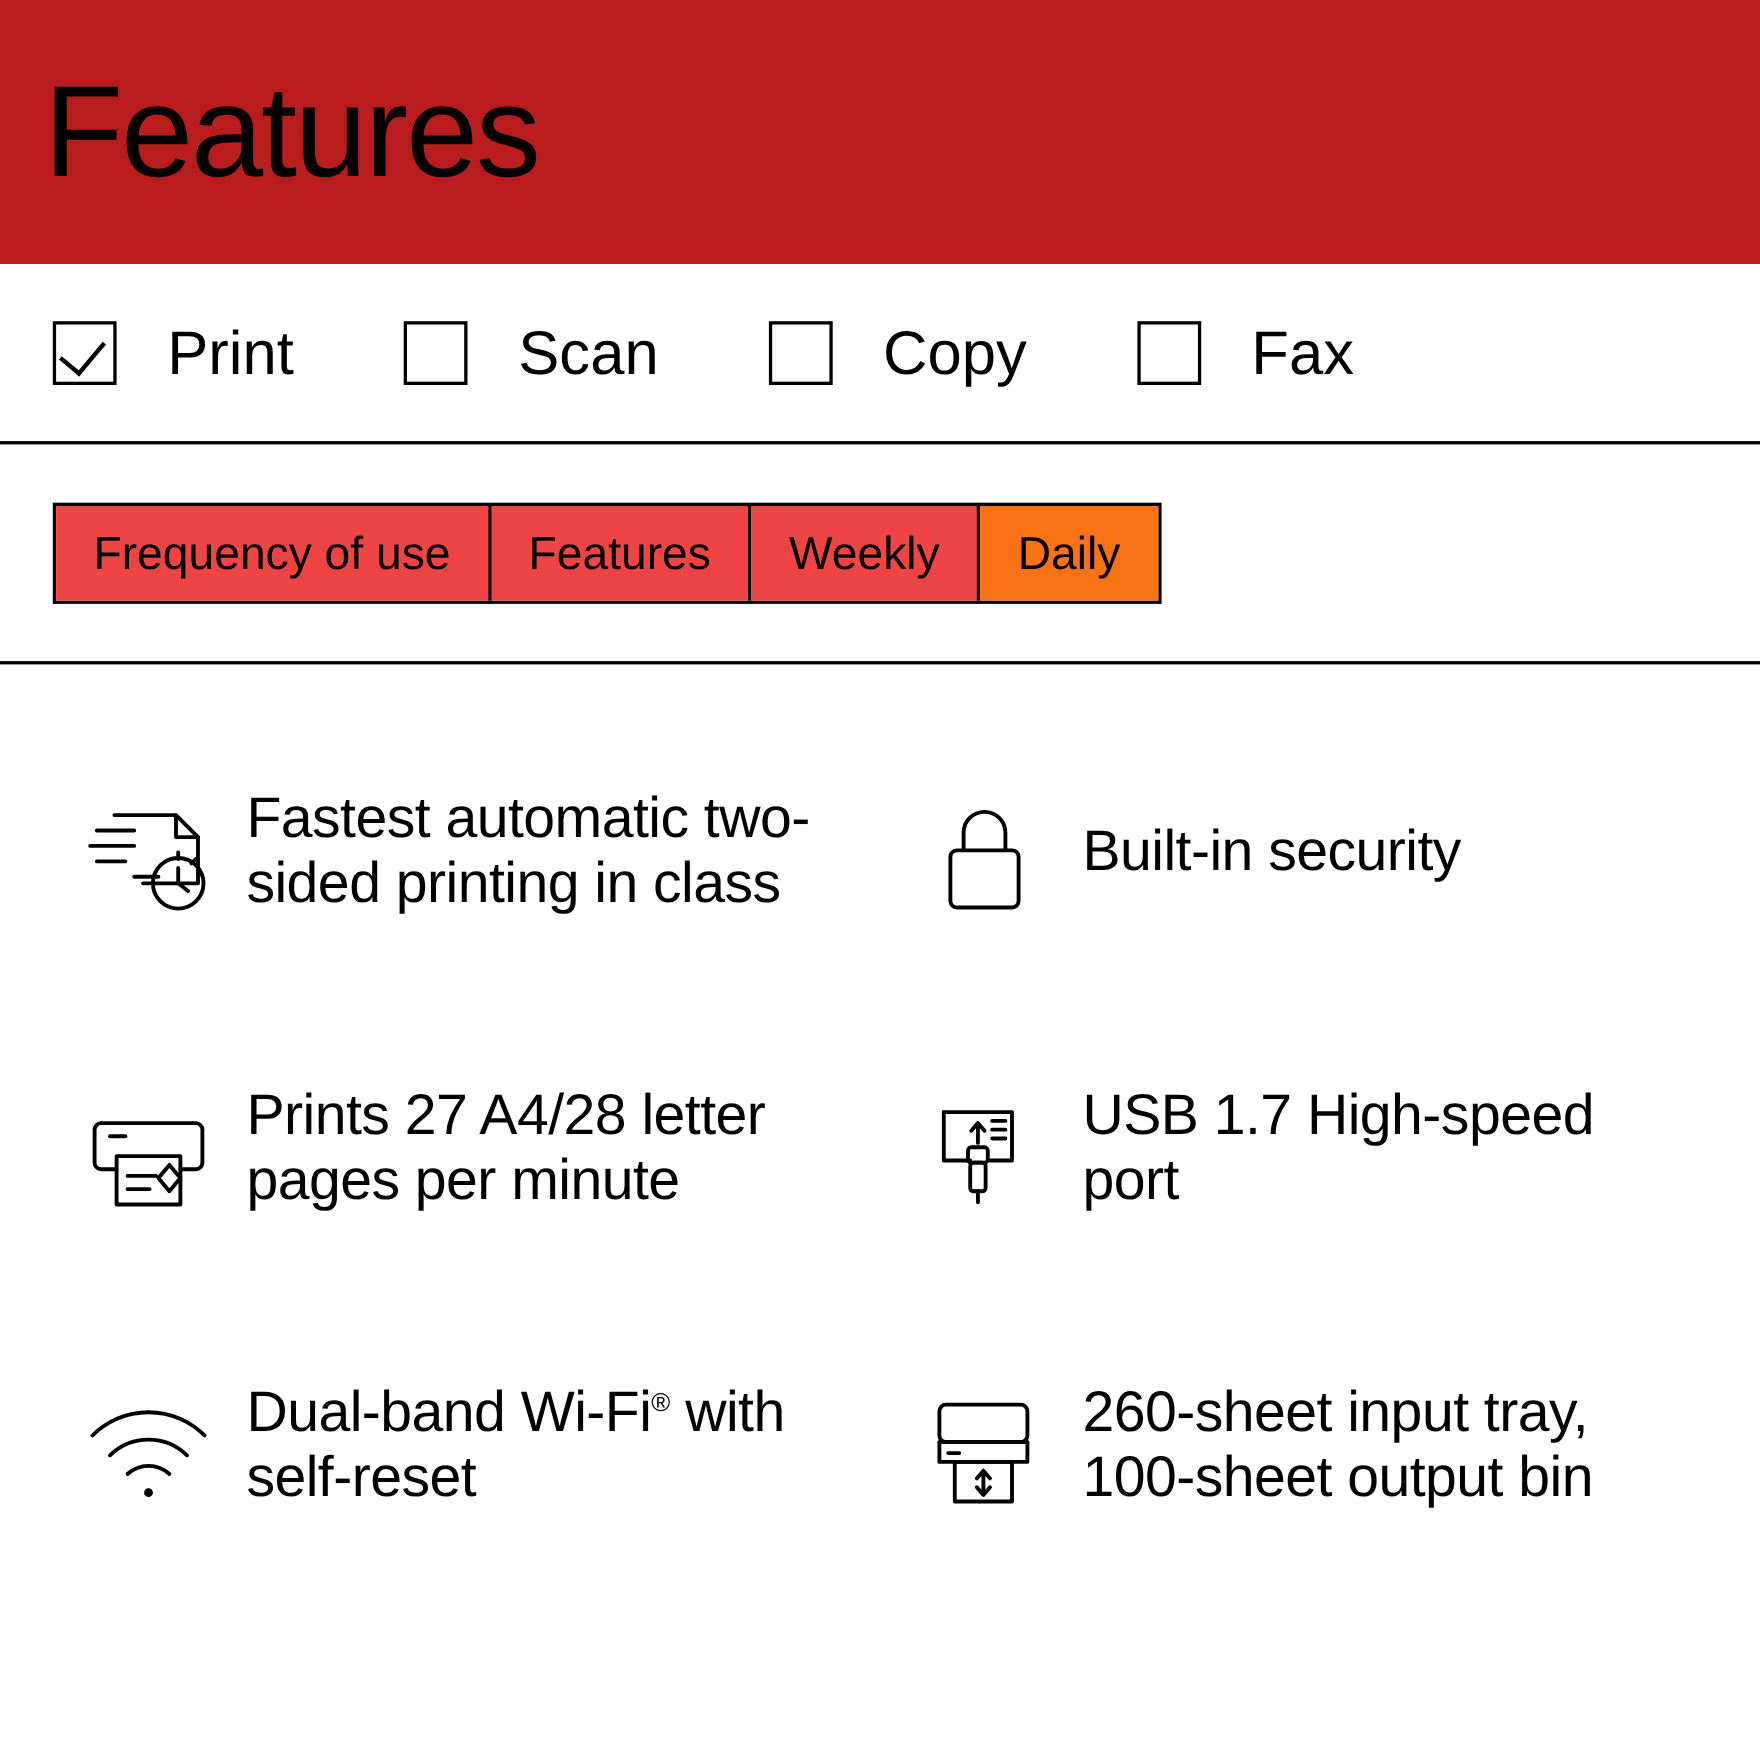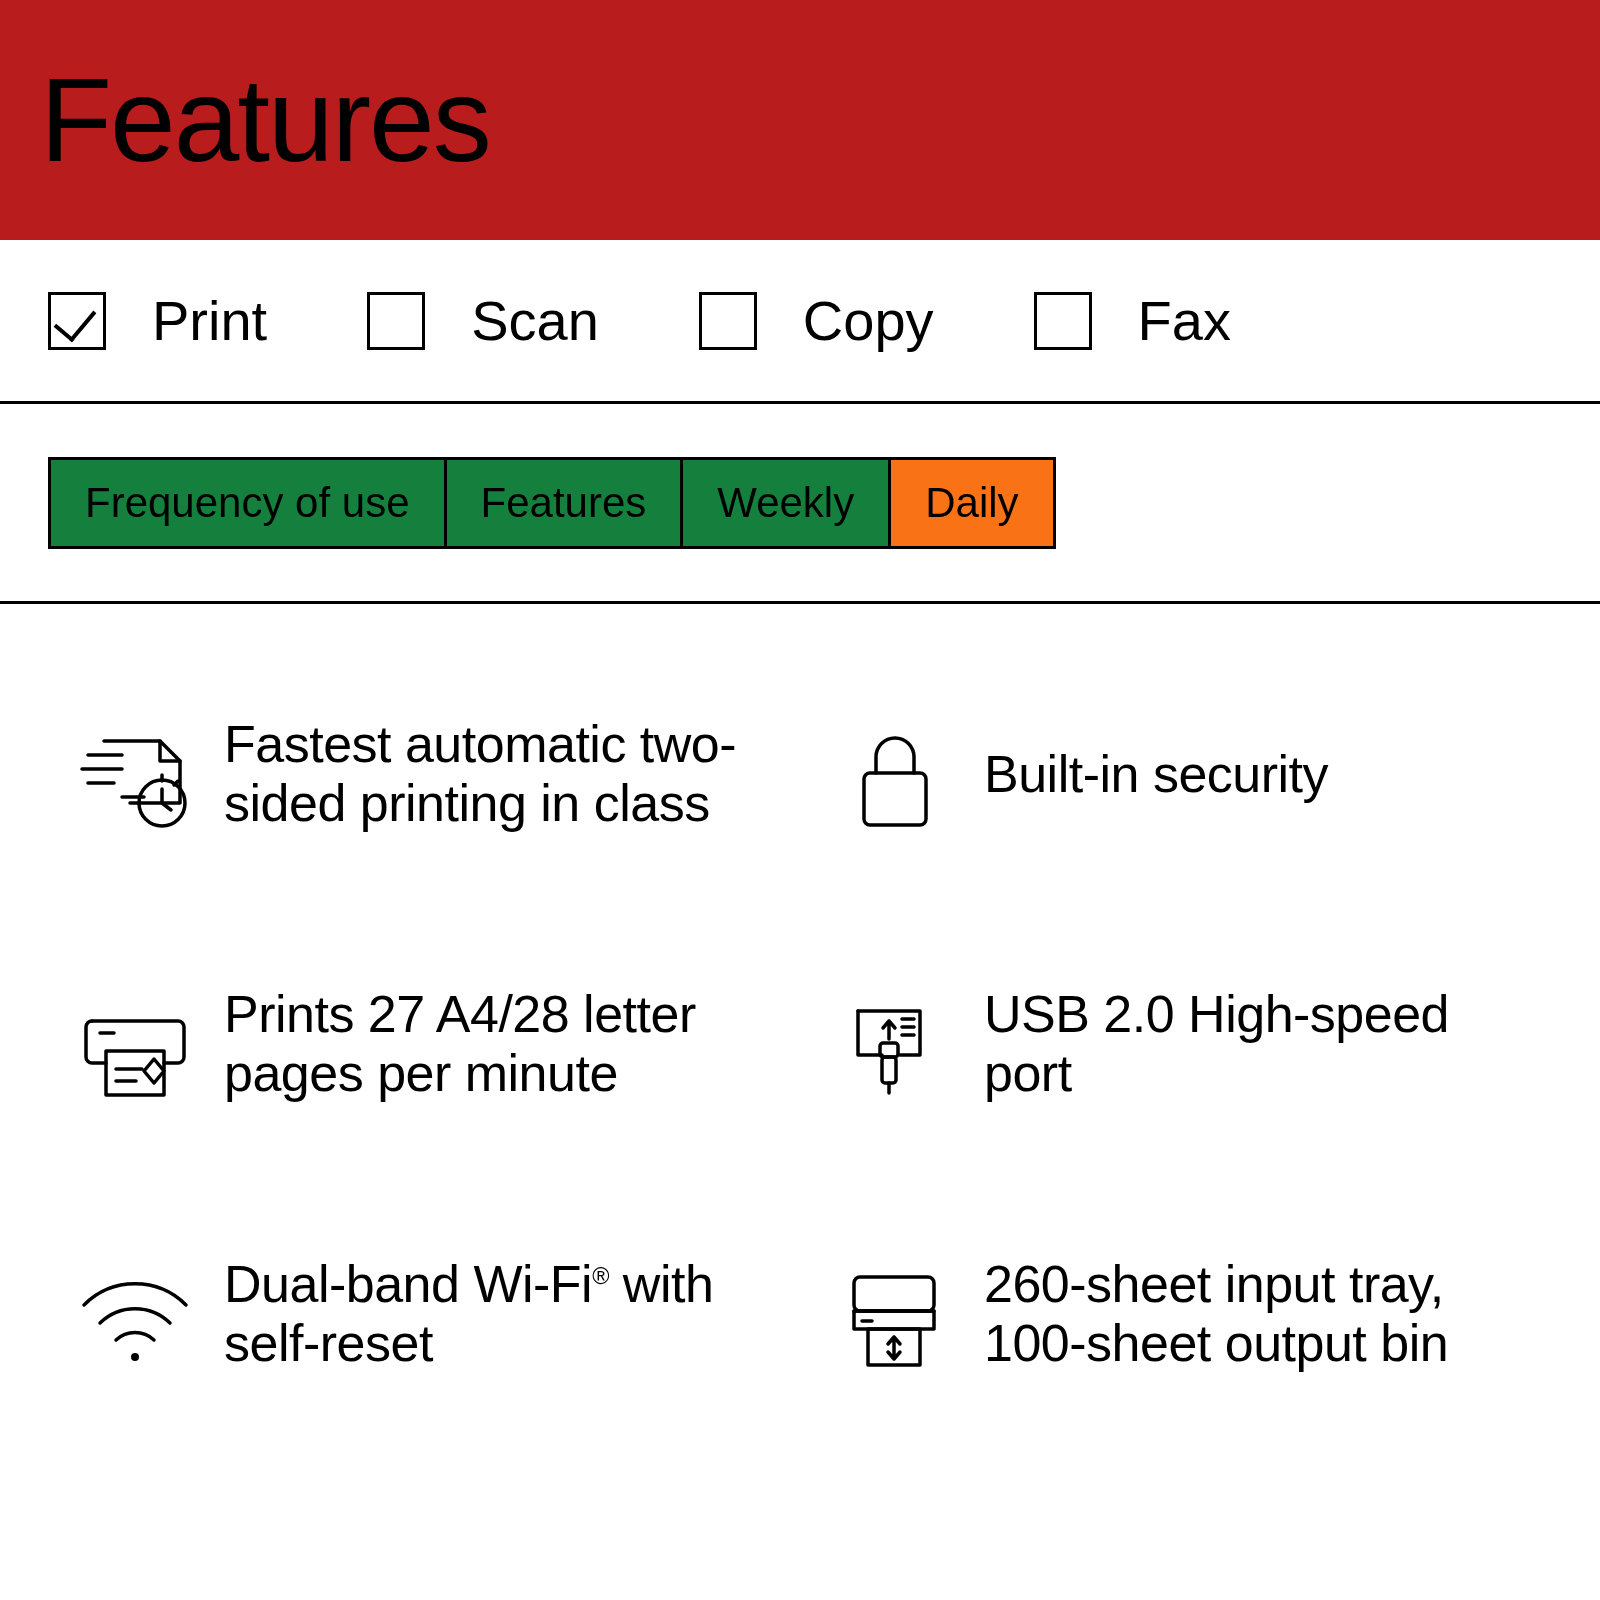--- a/index.html
+++ b/index.html
@@ -82,21 +82,21 @@
     border: 3px solid #000;
     height: 92px;
   }
   .freq-cell {
     display: flex;
     align-items: center;
     justify-content: center;
     font-size: 42px;
     padding: 0 34px;
     border-right: 3px solid #000;
-    background: #15803d;
+    background: #ef4444;
     white-space: nowrap;
   }
   .freq-cell:last-child { border-right: none; }
   .freq-cell.active { background: #f97316; }
 
   
   .grid {
     display: grid;
     grid-template-columns: 1fr 1fr;
     column-gap: 0px;
@@ -213,21 +213,21 @@
         <svg width="130" height="130" viewBox="0 0 130 130" fill="none" stroke="#000" stroke-width="3.5" stroke-linecap="round" stroke-linejoin="round">
           <path d="M28 30 h62 v44 h-20"></path>
           <path d="M52 74 H28 V30"></path>
           <path d="M72 38 h12 M72 46 h12 M72 54 h12"></path>
           <path d="M59 58 v-18 M59 40 l-6 7 M59 40 l6 7"></path>
           <rect x="50" y="62" width="18" height="14" rx="3"></rect>
           <rect x="52" y="76" width="14" height="26" rx="3"></rect>
           <path d="M59 102 v10"></path>
         </svg>
       </div>
-      <div class="text">USB 2.0 High-speed port</div>
+      <div class="text">USB 1.7 High-speed port</div>
     </div>
 
     <div class="cell">
       <div class="icon">
         <svg width="130" height="130" viewBox="0 0 130 130" fill="none" stroke="#000" stroke-width="3.5" stroke-linecap="round" stroke-linejoin="round">
           <path d="M14 54 a72 72 0 0 1 102 0"></path>
           <path d="M30 72 a50 50 0 0 1 70 0"></path>
           <path d="M46 89 a28 28 0 0 1 38 0"></path>
           <circle cx="65" cy="106" r="4" fill="#000" stroke="none"></circle>
         </svg>

